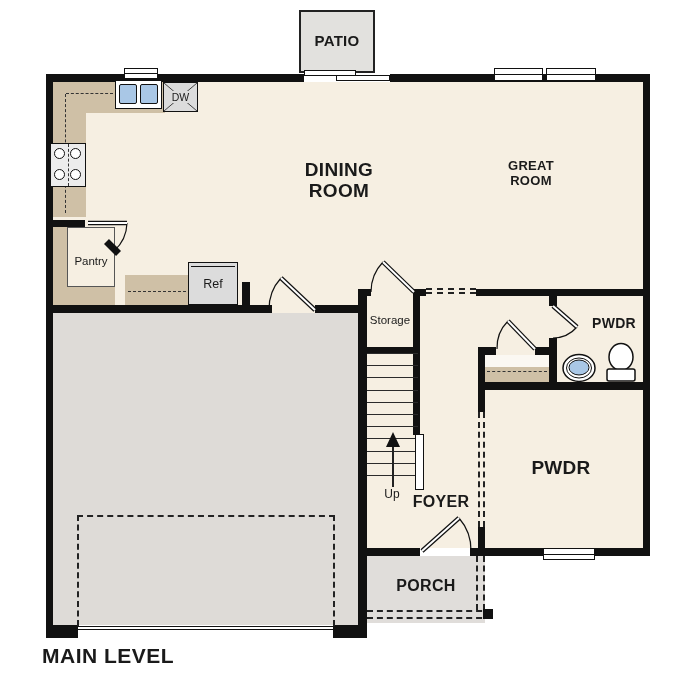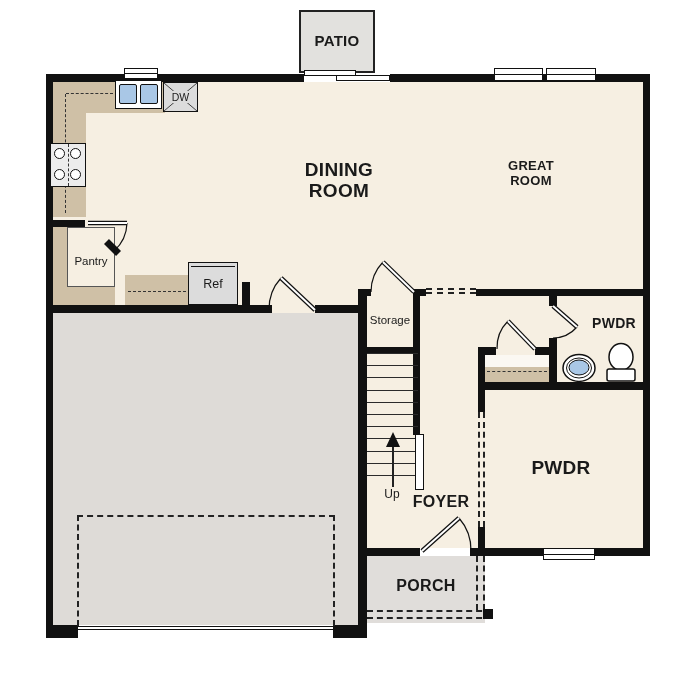--- a/index.html
+++ b/index.html
@@ -179,14 +179,15 @@
   <div class="lbl" style="left:481px;top:159px;width:100px;font-size:13px;">GREAT
 ROOM</div>
   <div class="lbl-sm" style="left:67px;top:255px;width:48px;font-size:11.5px;">Pantry</div>
   <div class="lbl-sm" style="left:366px;top:314px;width:48px;font-size:11.5px;">Storage</div>
   <div class="lbl" style="left:585px;top:316px;width:58px;font-size:14px;">PWDR</div>
   <div class="lbl" style="left:521px;top:457px;width:80px;font-size:19px;">PWDR</div>
   <div class="lbl" style="left:404px;top:493px;width:74px;font-size:16px;">FOYER</div>
   <div class="lbl-sm" style="left:377px;top:487px;width:30px;font-size:12px;">Up</div>
   <div class="lbl" style="left:367px;top:577px;width:118px;font-size:16px;">PORCH</div>
 
+  <div class="lbl" style="left:42px;top:644px;width:200px;text-align:left;font-size:21px;letter-spacing:.5px;">MAIN LEVEL</div>
 
 </div>
 
 </body></html>

